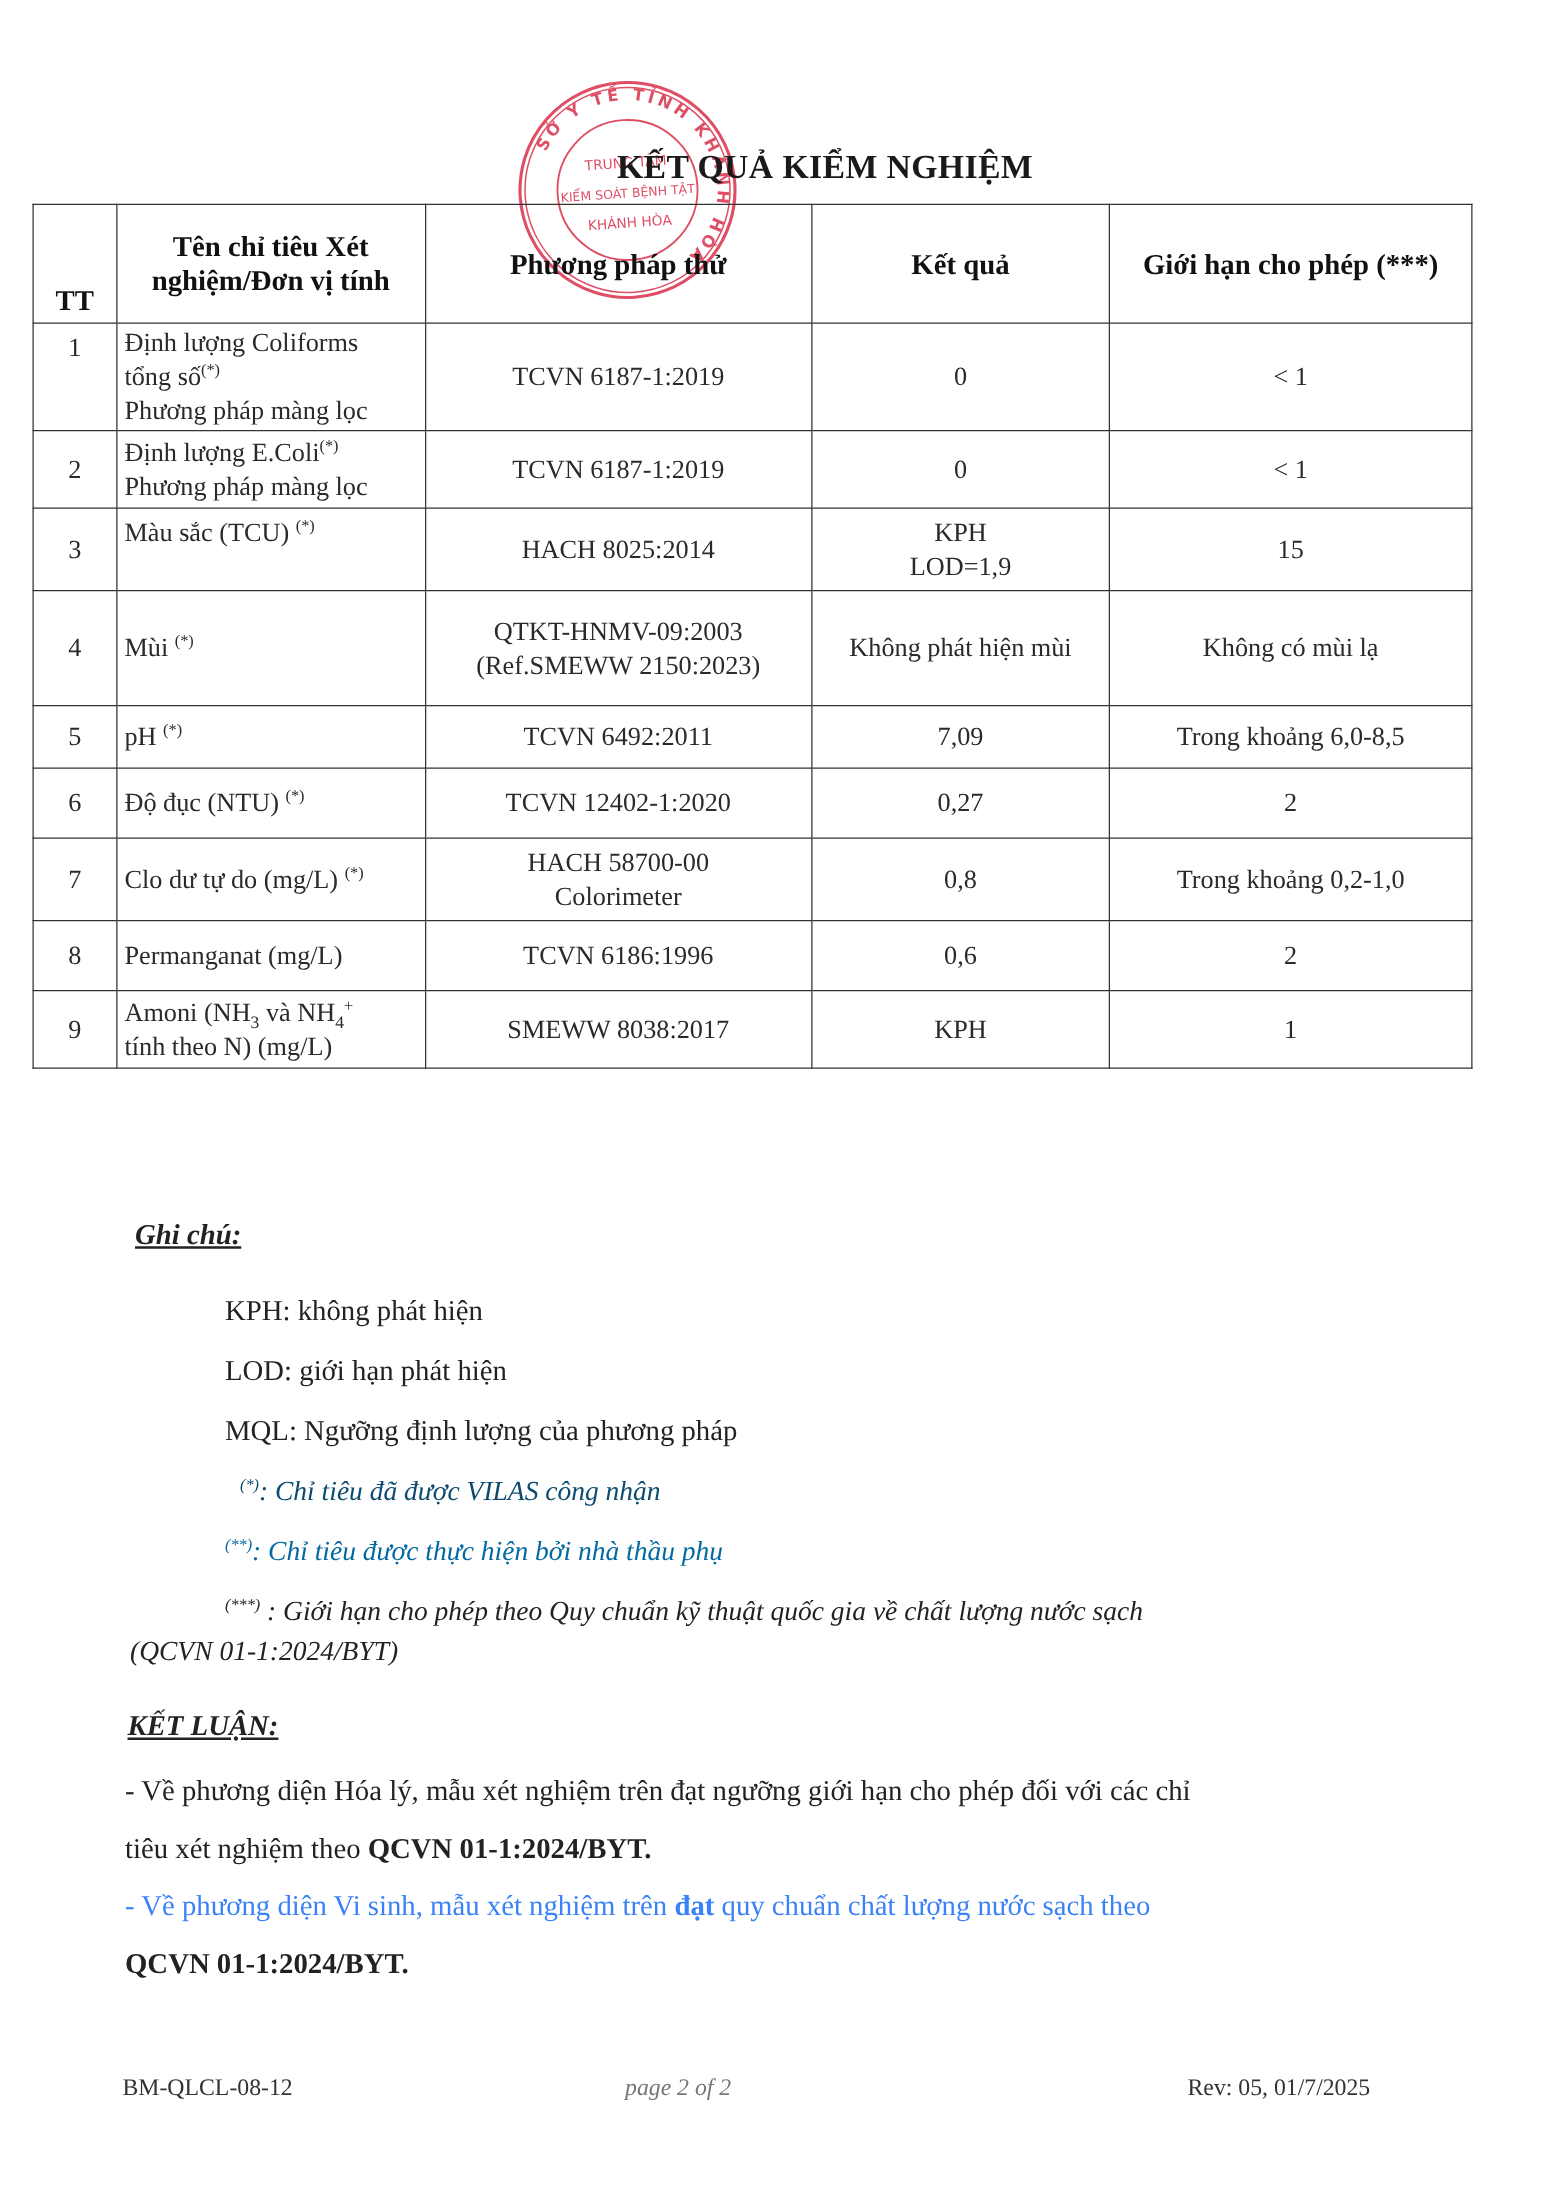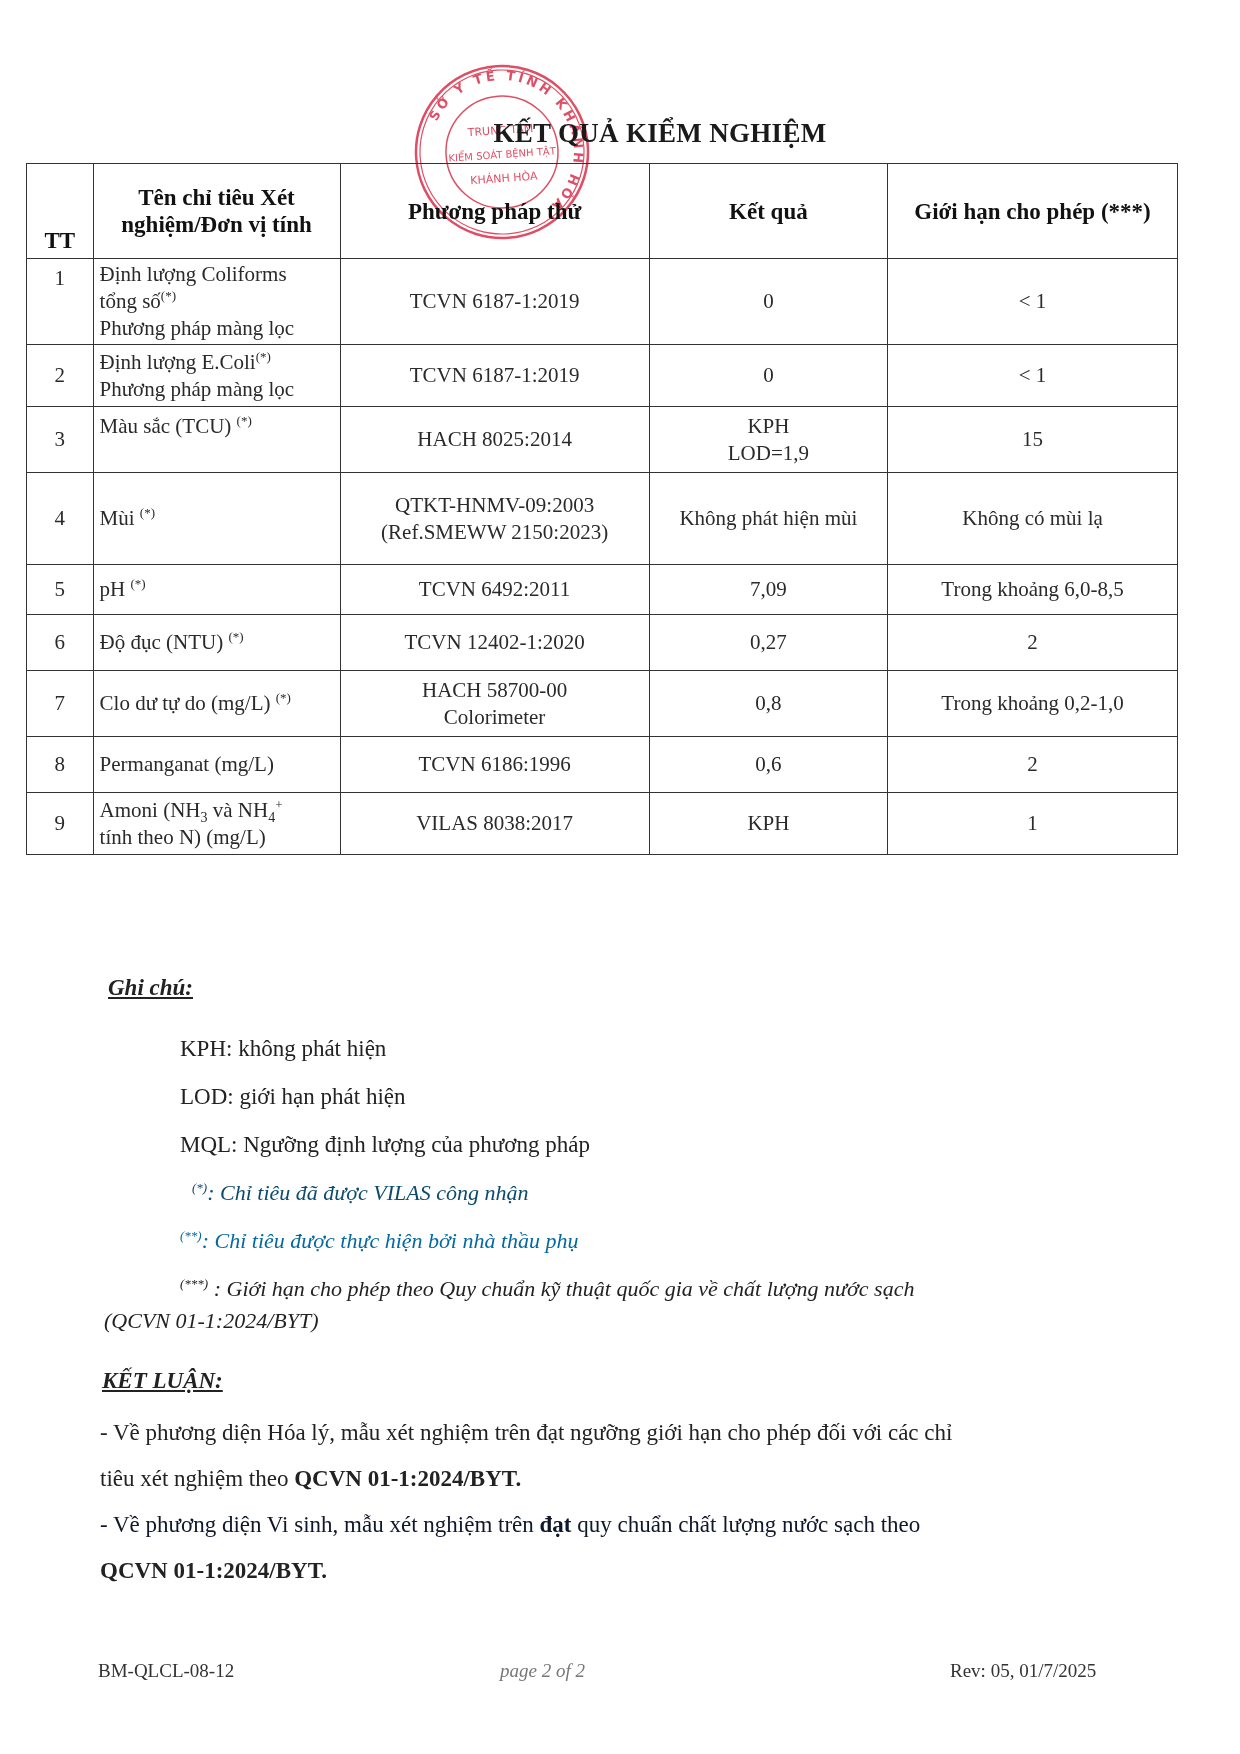--- a/index.html
+++ b/index.html
@@ -157,21 +157,21 @@
       <td class="c">0,6</td>
       <td class="c">2</td>
     </tr>
 
     <tr style="height:62px">
       <td class="c">9</td>
       <td class="name">
         <div><span>Amoni (NH</span><sub>3</sub><span> và NH</span><sub>4</sub><sup>+</sup></div>
         <div>tính theo N) (mg/L)</div>
       </td>
-      <td class="c">VILAS 8038:2017</td>
+      <td class="c">SMEWW 8038:2017</td>
       <td class="c">KPH</td>
       <td class="c">1</td>
     </tr>
 
   </tbody>
 </table>
 
 <div>
   <div class="note-line" style="left:108px;top:975px;font-size:23px;font-weight:bold;font-style:italic;text-decoration:underline;color:#222">Ghi chú:</div>
   <div class="note-line" style="left:180px;top:1036px;font-size:23px;color:#222">KPH: không phát hiện</div>
@@ -180,19 +180,19 @@
   <div class="note-line note-it" style="left:192px;top:1180px;font-size:22px;color:#0c4a6e"><sup>(*)</sup><span>:  Chỉ tiêu đã được VILAS công nhận</span></div>
   <div class="note-line note-it" style="left:180px;top:1228px;font-size:22px;color:#0369a1"><sup>(**)</sup><span>: Chỉ tiêu được thực hiện bởi nhà thầu phụ</span></div>
   <div class="note-line note-it" style="left:180px;top:1276px;font-size:22px;color:#222"><sup>(***)</sup><span> : Giới hạn cho phép theo Quy chuẩn kỹ thuật quốc gia về chất lượng nước sạch</span></div>
   <div class="note-line note-it" style="left:104px;top:1308px;font-size:22px;color:#222">(QCVN 01-1:2024/BYT)</div>
 </div>
 
 <div>
   <div class="note-line" style="left:102px;top:1368px;font-size:23px;font-weight:bold;font-style:italic;text-decoration:underline;color:#222">KẾT LUẬN:</div>
   <div class="note-line" style="left:100px;top:1420px;font-size:23px;color:#222">- Về phương diện Hóa lý, mẫu xét nghiệm trên đạt ngưỡng giới hạn cho phép đối với các chỉ</div>
   <div class="note-line" style="left:100px;top:1466px;font-size:23px;color:#222"><span>tiêu xét nghiệm theo </span><b>QCVN 01-1:2024/BYT.</b></div>
-  <div class="note-line" style="left:100px;top:1512px;font-size:23px;color:#0f172a"><span>- Về phương diện Vi sinh, mẫu xét nghiệm trên </span><b>đạt</b><span> quy chuẩn chất lượng nước sạch theo</span></div>
+  <div class="note-line" style="left:100px;top:1512px;font-size:23px;color:#3b82f6"><span>- Về phương diện Vi sinh, mẫu xét nghiệm trên </span><b>đạt</b><span> quy chuẩn chất lượng nước sạch theo</span></div>
   <div class="note-line" style="left:100px;top:1558px;font-size:23px;font-weight:bold;color:#222">QCVN 01-1:2024/BYT.</div>
 </div>
 
 <div class="footer" style="left:98px">BM-QLCL-08-12</div>
 <div class="footer" style="left:500px;font-style:italic;color:#777">page 2 of 2</div>
 <div class="footer" style="left:950px">Rev: 05, 01/7/2025</div>
 
 </body></html>

